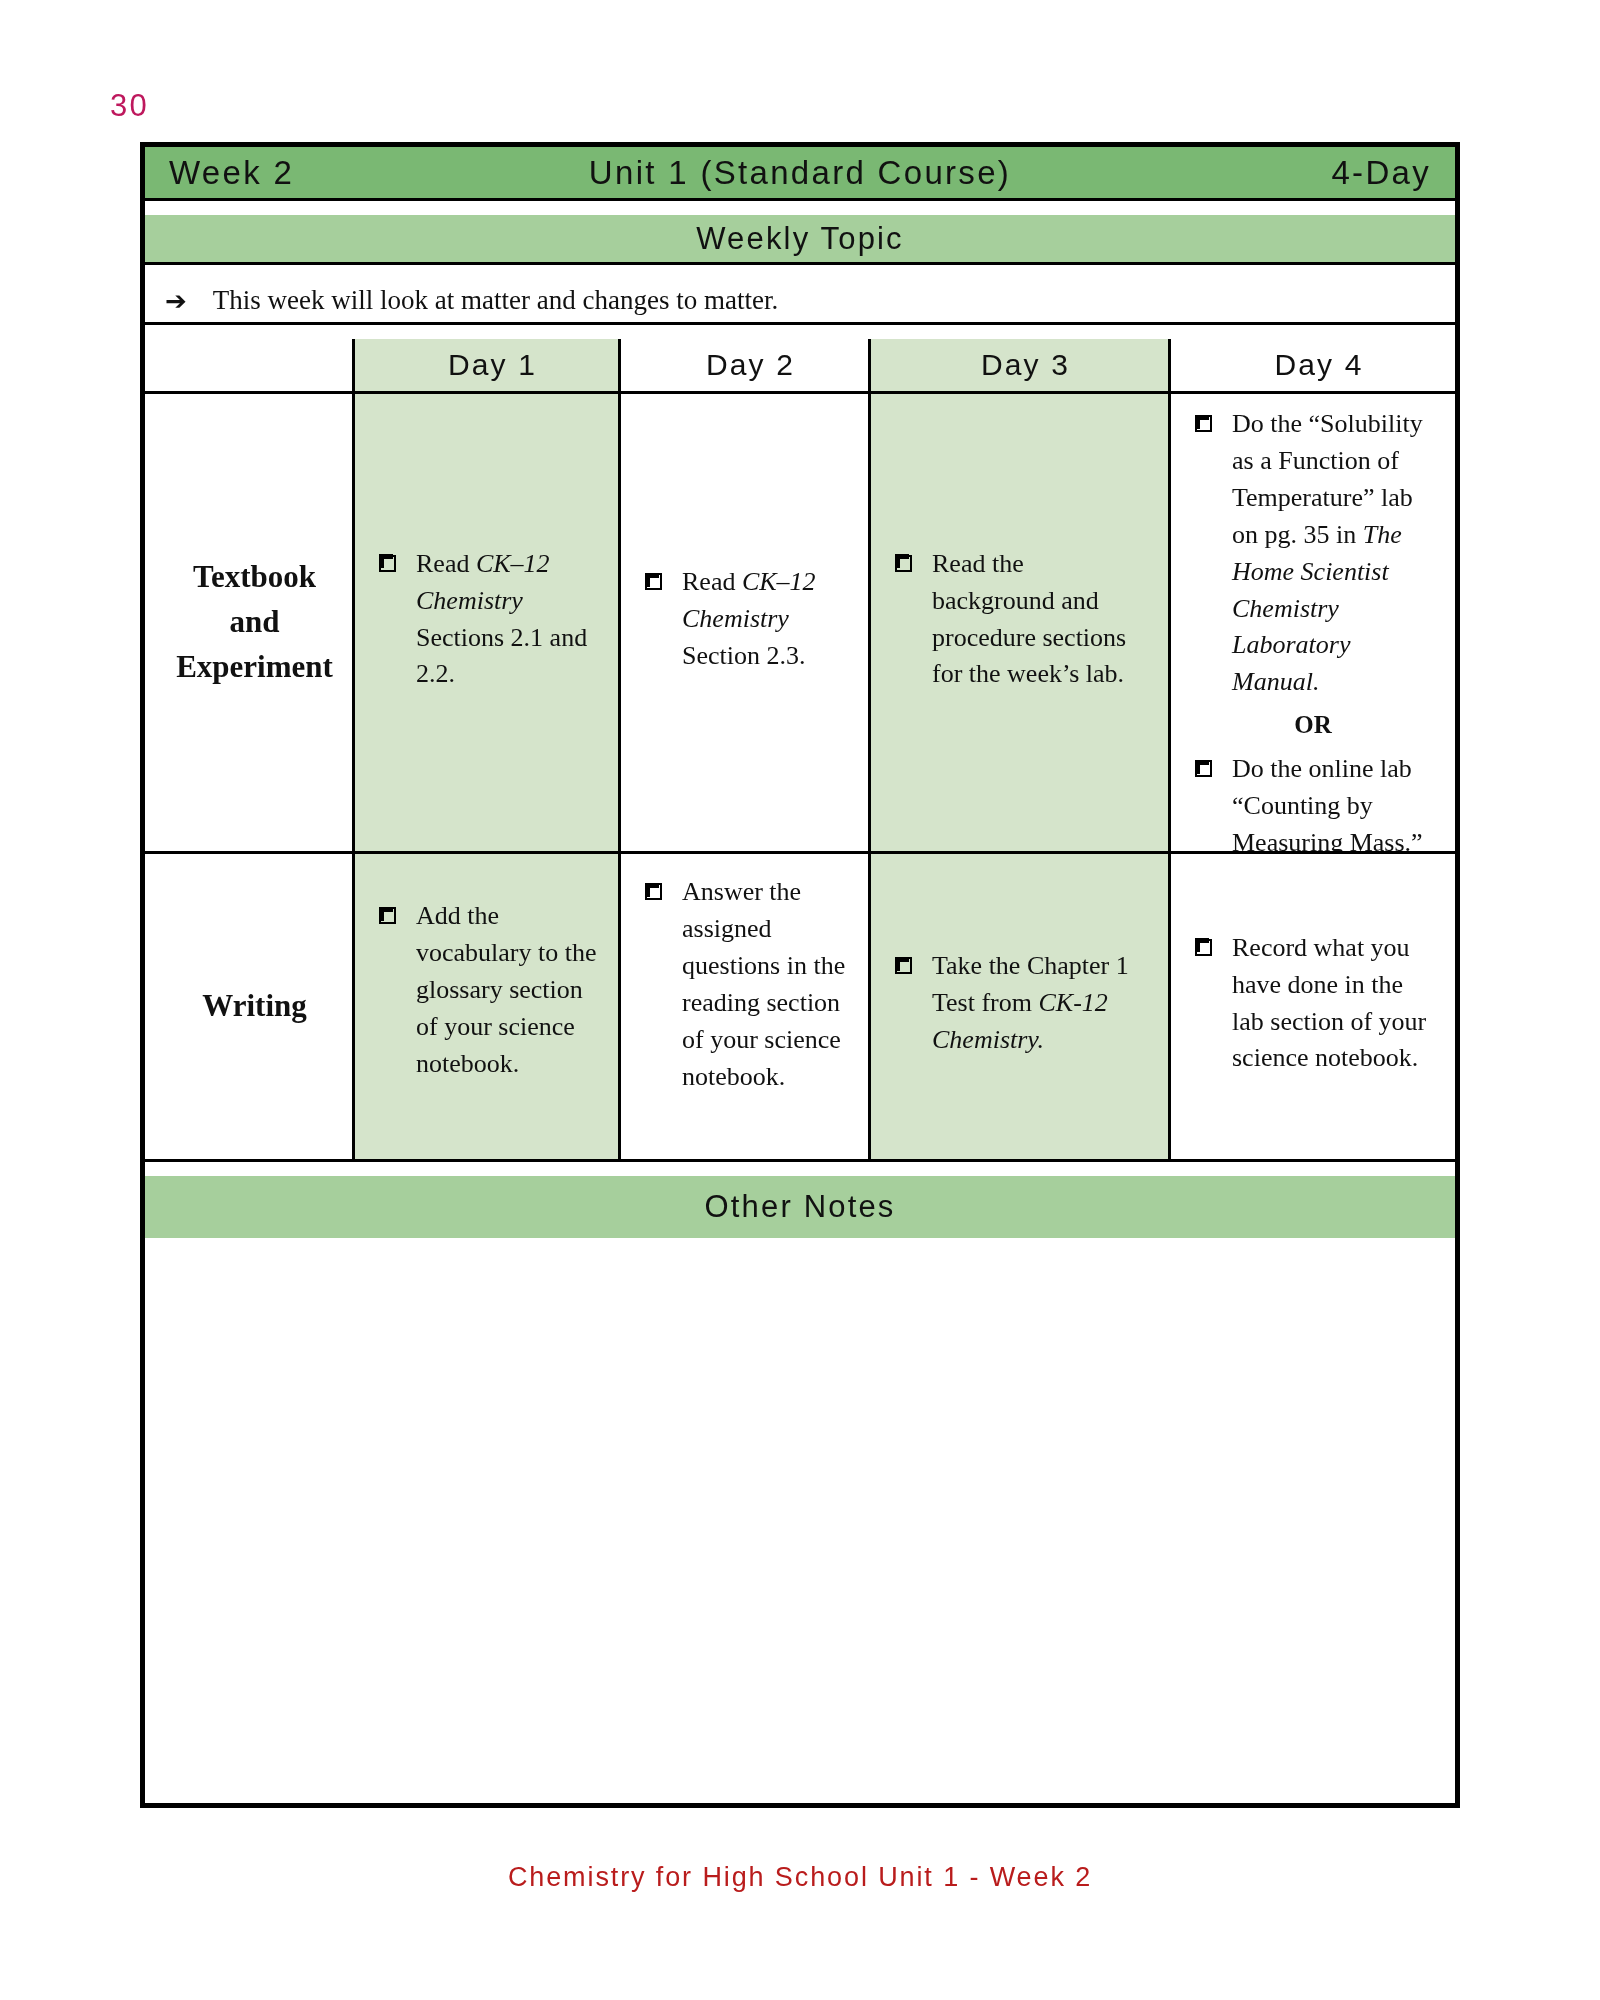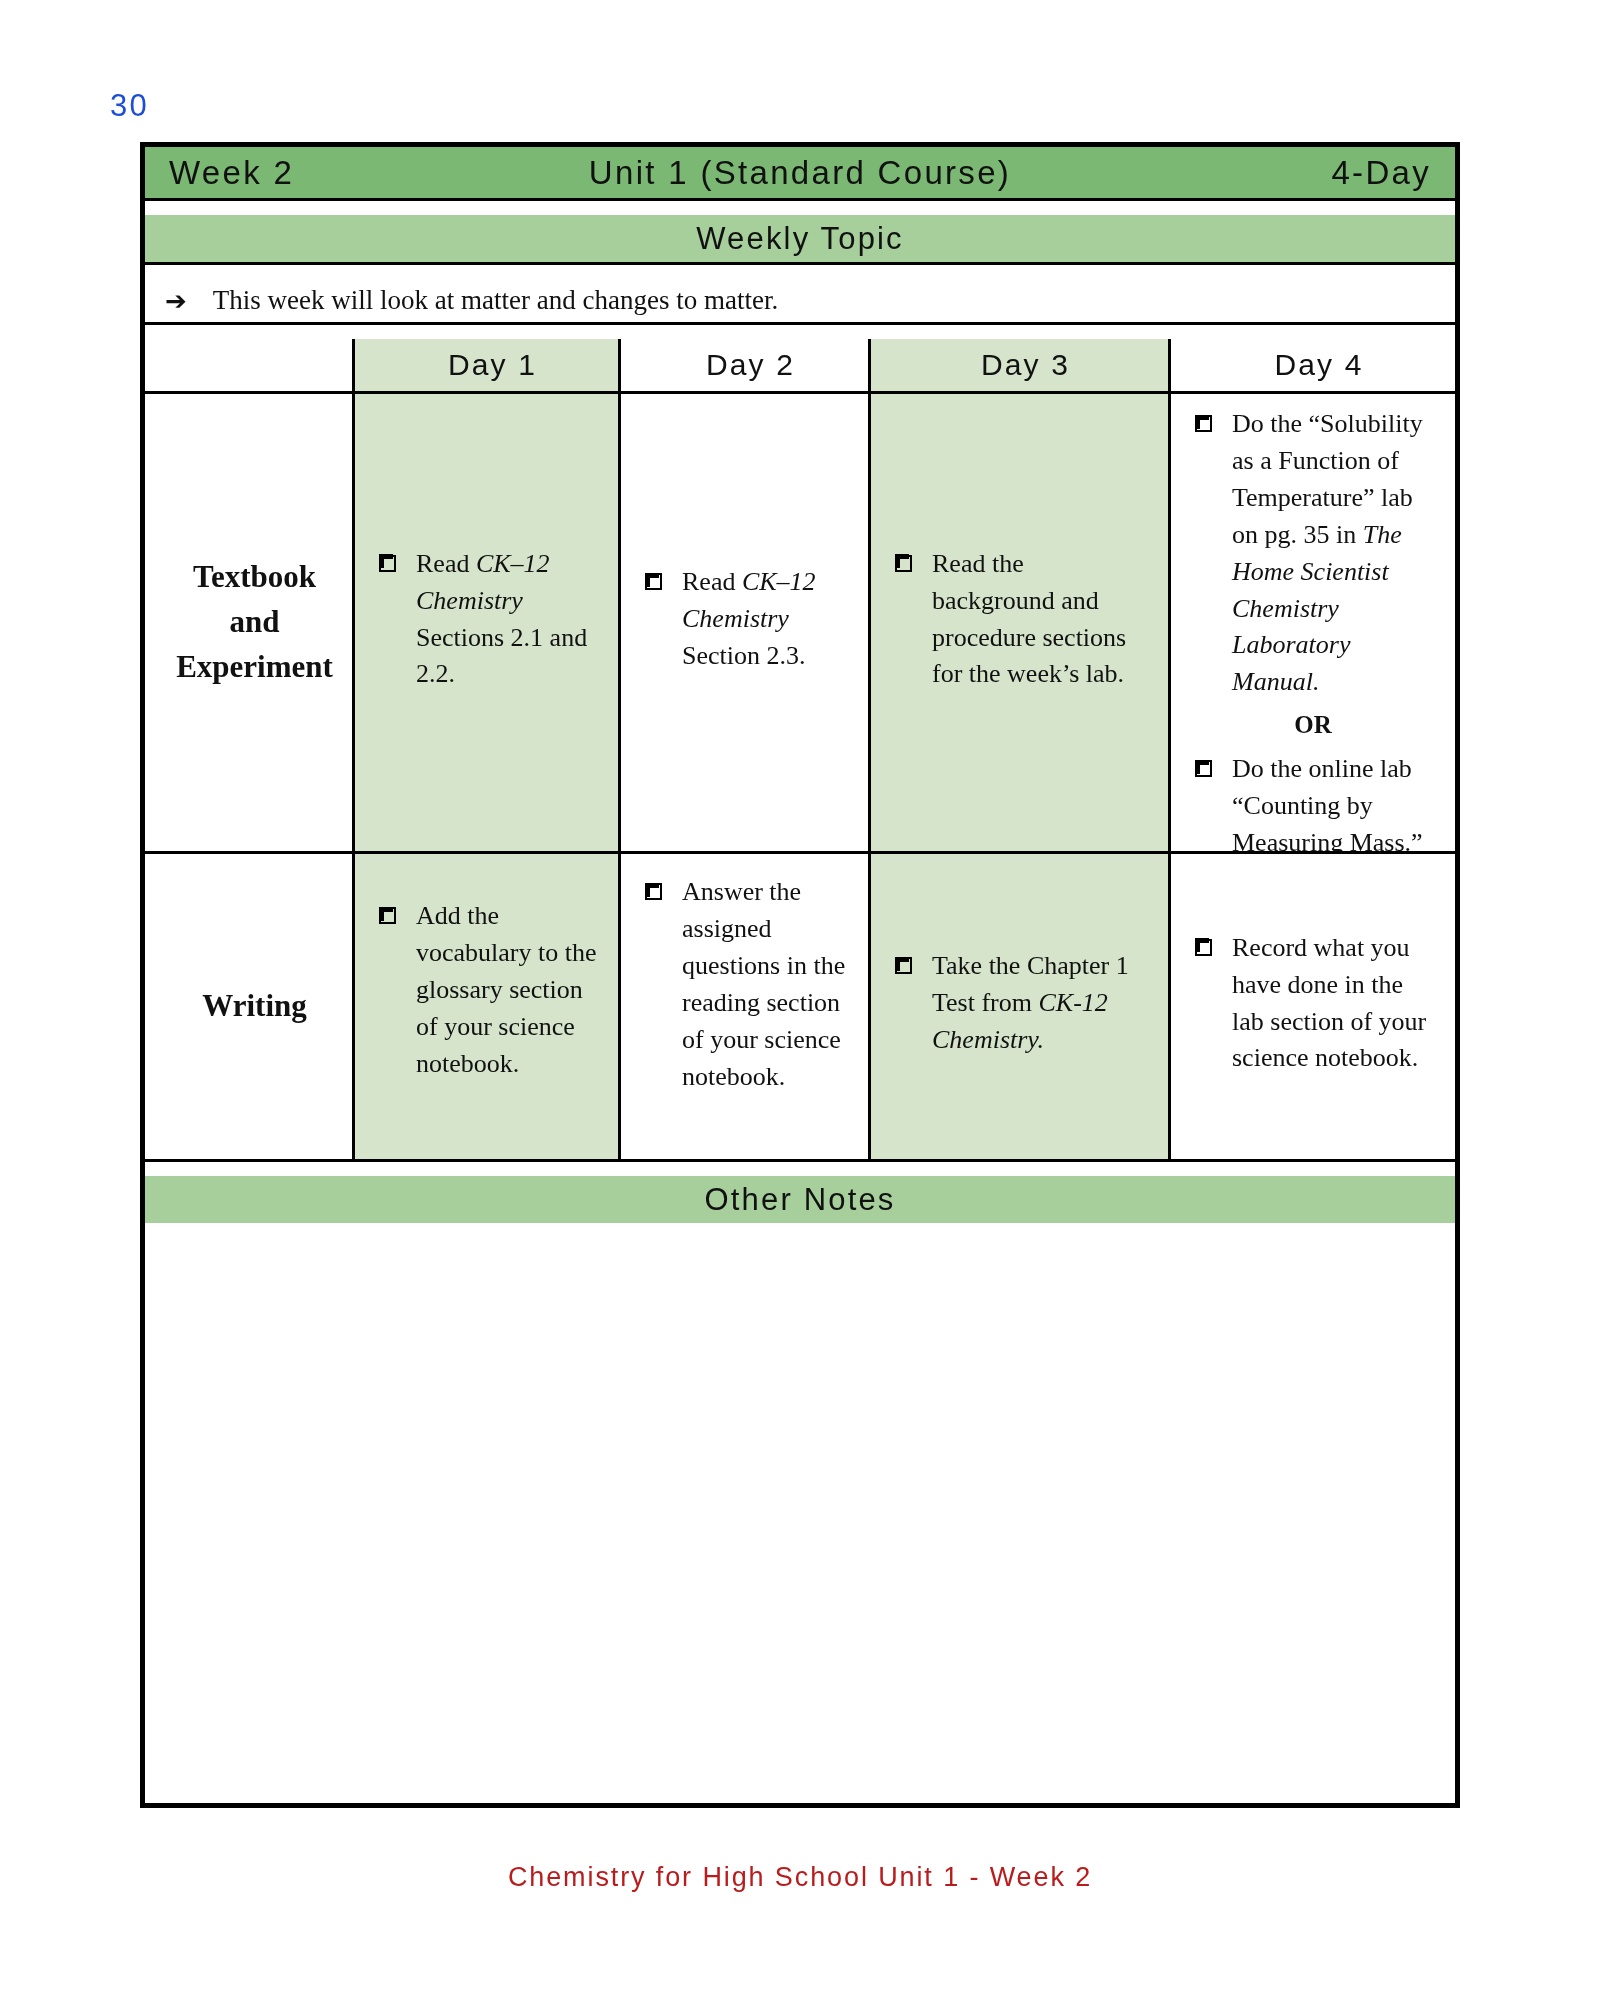--- a/index.html
+++ b/index.html
@@ -18,21 +18,21 @@
     color:var(--ink);
   }
   .gothic{
     font-family:"Liberation Sans",sans-serif;
     font-weight:400;
     letter-spacing:0.07em;
   }
   
   .page-number{
     position:absolute;left:110px;top:88px;
-    font-size:31px;color:#1d4ed8;
+    font-size:31px;color:#be185d;
   }
   
   .schedule{
     position:absolute;left:140px;top:142px;
     width:1320px;height:1666px;
     border:5px solid var(--line);
     display:flex;flex-direction:column;
     background:#ffffff;
     gap:14px;
   }
@@ -111,21 +111,21 @@
   }
   .task-text{
     margin-left:20px;
     font-size:26px;line-height:1.42;
   }
   .or-label{
     text-align:center;font-weight:bold;font-size:25px;
     margin:4px 0 12px 0;
   }
   .notes-bar{
-    height:47px;flex:0 0 auto;
+    height:62px;flex:0 0 auto;
     background:var(--bar-green);
     display:flex;align-items:center;justify-content:center;
     font-size:31px;
   }
   .notes-area{flex:1 1 auto;background:#ffffff;}
   .footer{
     position:absolute;left:0;top:1862px;width:1600px;
     text-align:center;
     font-size:27px;color:#b91c1c;
   }

